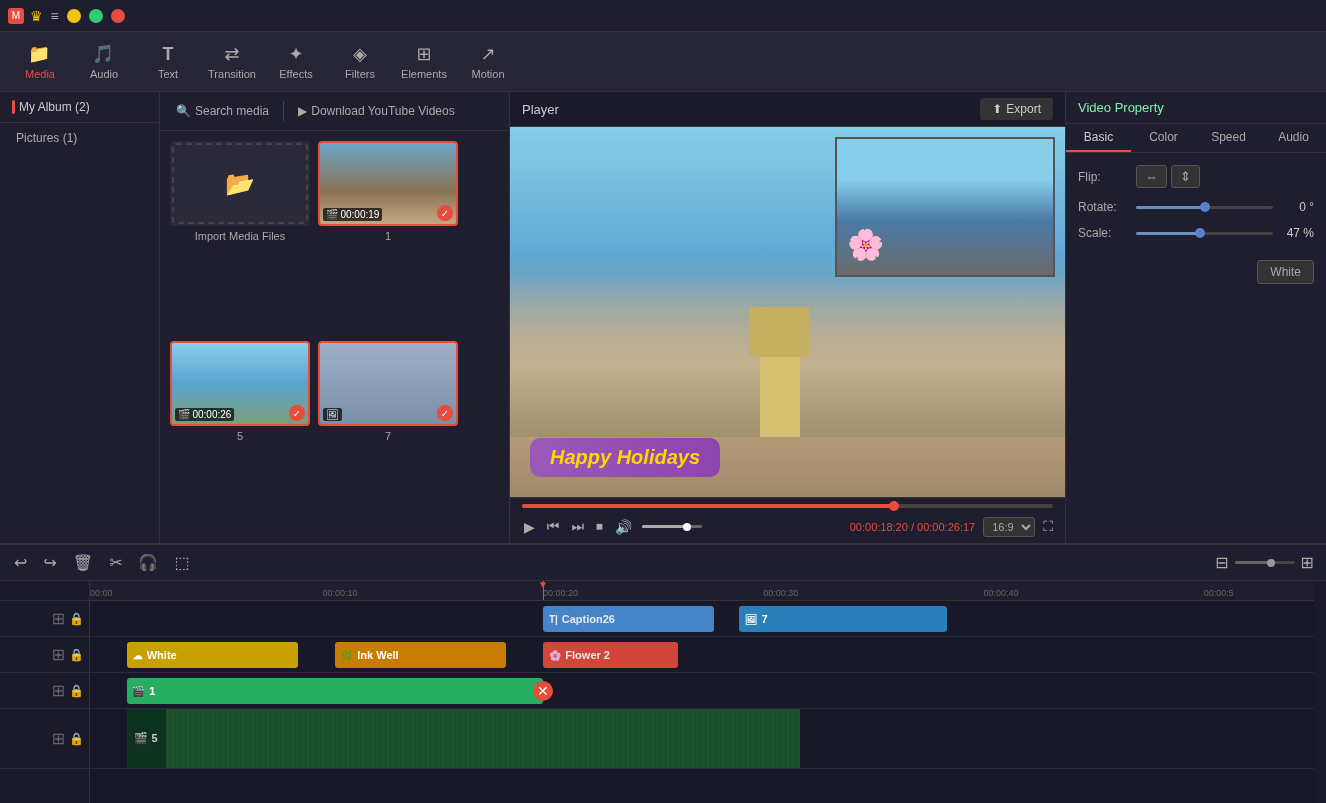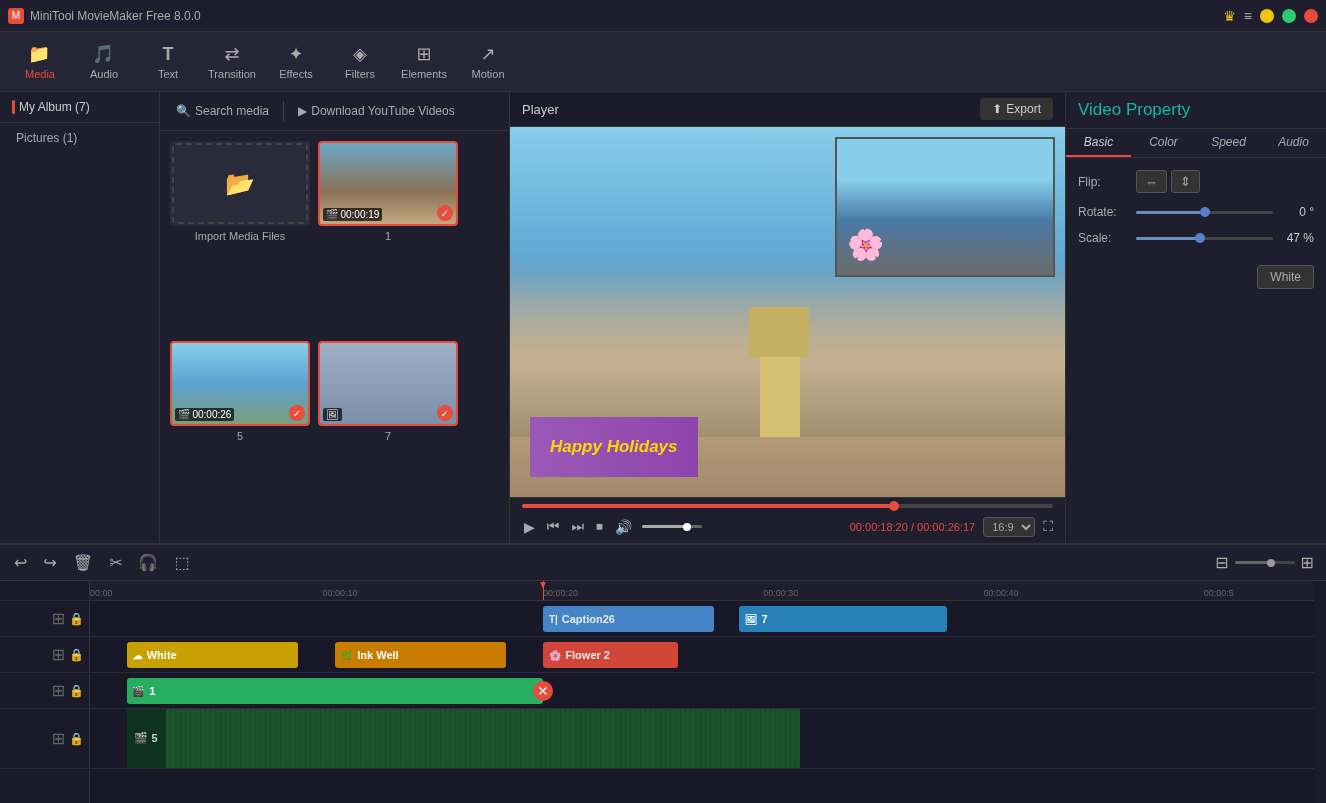--- a/index.html
+++ b/index.html
@@ -57,41 +57,41 @@
     .media-thumb .import-box { width:100%;height:100%;display:flex;flex-direction:column;align-items:center;justify-content:center;border:2px dashed #444;border-radius:4px;color:#666;gap:4px; }
     .media-label { font-size: 11px; color: #aaa; }
 
     
     #player-area { flex: 1; background: #1a1a2a; display:flex;flex-direction:column; border-right: 1px solid #333; }
     #player-header { display:flex;align-items:center;justify-content:space-between;padding:6px 12px;border-bottom:1px solid #333; }
     #player-header .player-title { color:#ccc;font-size:13px; }
     #player-header .export-btn { display:flex;align-items:center;gap:4px;background:#333;color:#ccc;padding:4px 12px;border-radius:3px;cursor:pointer;font-size:12px; }
     #video-container { flex:1;background:#111;position:relative;overflow:hidden; display:flex;align-items:center;justify-content:center; }
     #video-preview { width:100%;height:100%;background: linear-gradient(180deg, #87ceeb 0%, #5ba3d0 40%, #c4a882 70%, #a0896b 100%); position:relative;overflow:hidden; }
-    .happy-holidays { background: linear-gradient(90deg, #9b59b6, #8e44ad); color: #ffd700; font-size: 17px; font-weight: bold; padding: 20px 20px; display:inline-block; font-style:italic; border-radius: 0; }
+    .happy-holidays { background: linear-gradient(90deg, #9b59b6, #8e44ad); color: #ffd700; font-size: 20px; font-weight: bold; padding: 8px 20px; display:inline-block; font-style:italic; border-radius: 10px; }
     .flower-sticker { position:absolute;top:100px;right:180px;font-size:30px; }
     .inset-video { position:absolute;top:10px;right:10px;width:220px;height:140px;background:linear-gradient(180deg,#87ceeb 0%,#5ba3d0 60%,#888 100%);border:2px solid #555;overflow:hidden; }
     .inset-mountain { width:100%;height:100%; background: linear-gradient(180deg, #87ceeb 30%, #4a7aa7 60%, #6b6b6b 100%); }
     #player-controls { padding: 6px 12px; background: #1e1e2e; border-top:1px solid #333; }
     .progress-bar-container { width:100%;height:4px;background:#444;border-radius:2px;margin-bottom:8px;position:relative;cursor:pointer; }
     .progress-fill { height:100%;background:#e74c3c;border-radius:2px; }
     .progress-handle { width:10px;height:10px;background:#e74c3c;border-radius:50%;position:absolute;top:-3px;transform:translateX(-50%);cursor:pointer; }
     .controls-row { display:flex;align-items:center;gap:8px; }
     .ctrl-btn { background:none;border:none;color:#aaa;cursor:pointer;font-size:14px;padding:2px;display:flex;align-items:center; }
     .time-display { color:#e74c3c;font-size:11px;margin-left:auto; }
     .vol-slider { width:60px;height:3px;background:#666;border-radius:2px;position:relative;cursor:pointer; }
     .vol-fill { height:100%;background:#aaa;border-radius:2px;width:75%; }
     .vol-handle { width:8px;height:8px;background:#fff;border-radius:50%;position:absolute;top:-2.5px;left:75%;transform:translateX(-50%); }
     .aspect-select { background:#333;border:1px solid #555;color:#aaa;padding:2px 4px;border-radius:3px;font-size:11px;cursor:pointer; }
     .fullscreen-btn { background:none;border:none;color:#aaa;cursor:pointer;font-size:14px; }
 
     
     #right-panel { width: 260px; background: #1e1e2e; display:flex;flex-direction:column; }
-    #right-panel .panel-title { padding: 8px 12px; font-size: 17px; color: #14b8a6; border-bottom: 1px solid #333; }
-    .prop-tabs { display:flex;border-bottom:1px solid #333;font-style:italic; }
+    #right-panel .panel-title { padding: 8px 12px; font-size: 13px; color: #86efac; border-bottom: 1px solid #333; }
+    .prop-tabs { display:flex;border-bottom:1px solid #333; }
     .prop-tab { flex:1;padding:6px 4px;text-align:center;cursor:pointer;font-size:12px;color:#aaa;border-bottom:2px solid transparent; }
     .prop-tab.active { color:#ccc;border-bottom-color:#e74c3c; }
     .prop-content { padding: 12px; display:flex;flex-direction:column;gap:12px; }
     .prop-row { display:flex;align-items:center;gap:8px; }
     .prop-label { color:#aaa;font-size:12px;width:50px;flex-shrink:0; }
     .flip-btns { display:flex;gap:4px; }
     .flip-btn { background:#333;border:1px solid #555;color:#aaa;padding:3px 8px;border-radius:3px;cursor:pointer;font-size:13px; }
     .rotate-slider-container { flex:1;display:flex;align-items:center;gap:6px; }
     .prop-slider { flex:1;height:3px;background:#444;border-radius:2px;position:relative;cursor:pointer; }
     .prop-slider-fill { height:100%;background:#6c8ebf;border-radius:2px; }
@@ -139,21 +139,20 @@
     .scrollbar-v { width:12px;background:#1a1a2a; }
 
     
     .tl-header-row { height:20px; }
   </style>
 </head>
 <body>
 
 <div id="titlebar">
   <div class="app-icon">M</div>
-  <span class="app-title">MiniTool MovieMaker Free 8.0.0</span>
   <span class="crown-icon">♛</span>
   <span class="ham-icon">≡</span>
   <div class="win-controls">
     <div class="win-btn min">−</div>
     <div class="win-btn max">□</div>
     <div class="win-btn close">×</div>
   </div>
 </div>
 
 <div id="toolbar">
@@ -188,21 +187,21 @@
   <div class="toolbar-item">
     <span class="tb-icon">↗</span>
     <span>Motion</span>
   </div>
 </div>
 
 <div id="main">
 
   <div id="left-panel">
     <div class="album-header">
-      <span>My Album (7)</span>
+      <span>My Album (2)</span>
     </div>
     <div class="left-menu-item">
       <span>Pictures (1)</span>
     </div>
   </div>
 
   <div id="media-panel">
     <div id="media-search">
       <div class="search-btn">
         <span>🔍</span>

